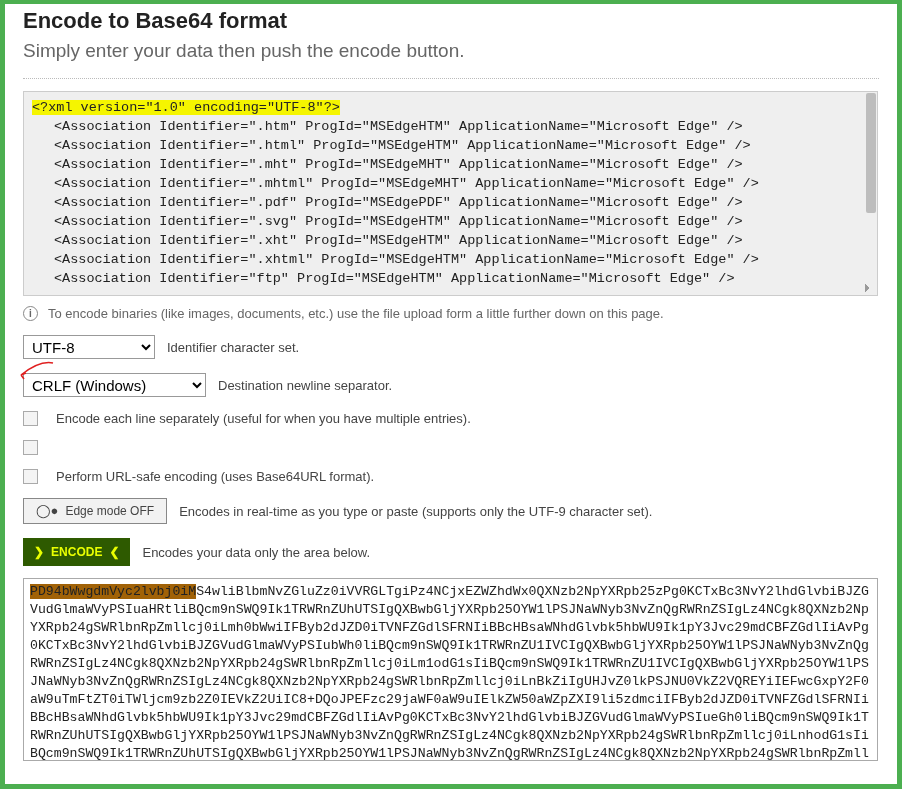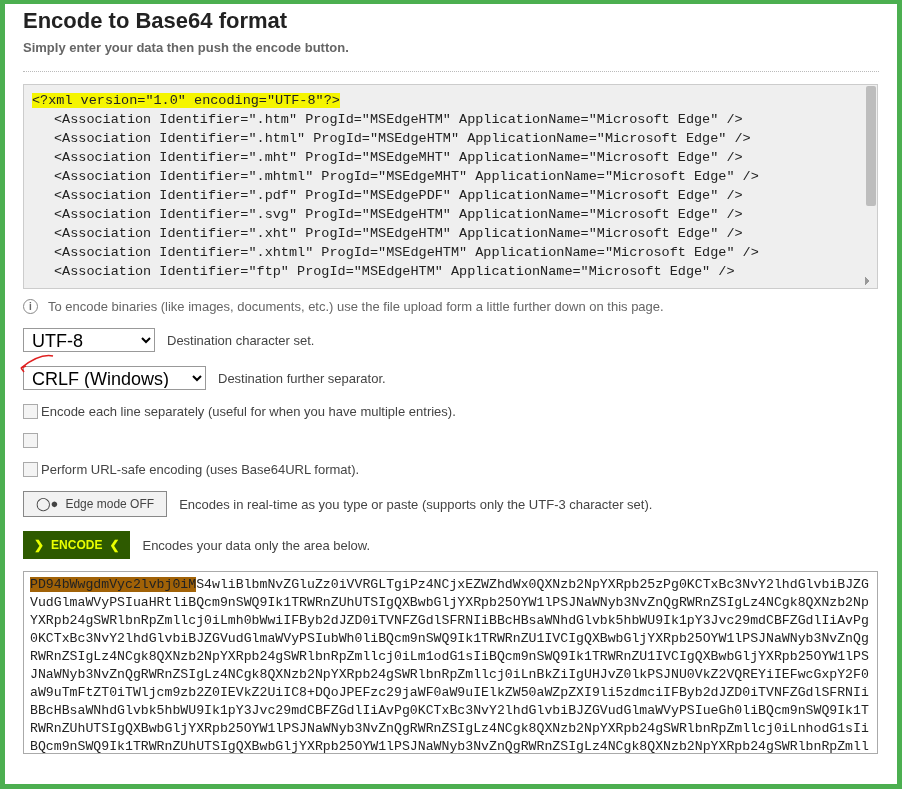--- a/index.html
+++ b/index.html
@@ -1,38 +1,38 @@
 <!DOCTYPE html>
 <html><head>
 <meta charset="utf-8">
 <style>
   * { box-sizing: border-box; margin: 0; padding: 0; }
   html, body { width: 902px; height: 789px; font-family: Arial, Helvetica, sans-serif; background: #4CAF50; overflow: hidden; }
   .shell { margin: 4px 8px 5px 5px; width: 892px; height: 780px; background: #fff; padding: 0 18px 12px 18px; position: relative; }
   .page-title { font-size: 22px; font-weight: 700; color: #222; padding-top: 4px; }
-  .page-sub   { font-size: 13px; color: #666; margin-top: 6px; font-weight: bold; }
+  .page-sub   { font-size: 19px; color: #666; margin-top: 6px; }
   .dotted     { border: none; border-top: 1px dotted #bbb; margin: 16px 0 12px 0; }
   .xml-box { position: relative; width: 855px; height: 205px; background: #efefef; border: 1px solid #ccc;
              font-family: "Courier New", monospace; font-size: 13.5px; color: #222; padding: 6px 8px 6px 8px;
              overflow: hidden; }
   .xml-box .scrollbar { position:absolute; right:1px; top:1px; width:10px; height:120px; background:#bdbdbd; border-radius:2px;}
   .xml-box .resize { position:absolute; right:2px; bottom:2px; width:10px; height:10px;
                      background: conic-gradient(from 225deg,#999 0 25%,transparent 0 100%);}
   .hl1 { background:#f5f500; }
   .xml-line { white-space:nowrap; line-height:19px; }
   .indent { padding-left: 22px; }
   .info-row { display:flex; align-items:center; gap:10px; font-size:13px; color:#666; margin-top:10px;}
   .info-icon { width:15px; height:15px; border:1.5px solid #888; border-radius:50%; display:flex; align-items:center; justify-content:center; font-size:10px; font-weight:700; color:#666;}
   .ctl-row { display:flex; align-items:center; gap:12px; font-size:13px; color:#444; margin-top:14px; }
-  select.sel { height:24px; border:1px solid #999; font-size:18px; padding:1px 4px; background:#fff; }
+  select.sel { height:24px; border:1px solid #999; font-size:15px; padding:1px 4px; background:#fff; }
   .sel-dest { width:132px; }
   .sel-crlf { width:183px; background:#f5f500; }
   .arrow { position:relative; }
   .arrow svg { position:absolute; left:-8px; top:-16px; }
-  .check-row { display:flex; align-items:center; gap:3px; font-size:13px; color:#444; margin-top:14px;}
+  .check-row { display:flex; align-items:center; gap:18px; font-size:13px; color:#444; margin-top:14px;}
   .cb { width:15px; height:15px; border:1px solid #aaa; background:#f4f4f4; }
   .btn { display:inline-flex; align-items:center; gap:7px; height:26px; border:1px solid #888; background:#f2f2f2;
          font-size:12px; padding:0 12px; cursor:pointer; }
   .btn.live .tog { font-size:13px; transform:translateY(-1px);}
   .btn.encode { background:#2e5a00; color:#e9ff00; border-color:#2e5a00; font-weight:700; padding:0 10px; height:28px;}
   .btn.encode .chev { color:#e9ff00; font-size:12px; font-weight:900;}
   .out-box { width:855px; height:183px; border:1px solid #aaa; background:#fff;
              font-family:"Courier New",monospace; font-size:13.2px; color:#222; padding:4px 6px;
              overflow:hidden; line-height:18px; word-break:break-all; margin-top:12px; position:relative;}
   .hl2 { background:#a16207; }
@@ -64,52 +64,52 @@
 
   <div class="info-row">
     <span class="info-icon">i</span>
     <span>To encode binaries (like images, documents, etc.) use the file upload form a little further down on this page.</span>
   </div>
 
   <div class="ctl-row">
     <select class="sel sel-dest">
       <option>UTF-8</option>
     </select>
-    <span>Destination character set.</span>
+    <span>Identifier character set.</span>
   </div>
 
   <div class="ctl-row arrow">
     <svg width="40" height="24">
       <path d="M38 6 C 28 4 16 10 6 18" stroke="#e02020" stroke-width="1.5" fill="none"></path>
       <path d="M6 18 l5 -2 M6 18 l3 4" stroke="#e02020" stroke-width="1.5" fill="none"></path>
     </svg>
     <select class="sel sel-crlf">
       <option>CRLF (Windows)</option>
     </select>
-    <span>Destination further separator.</span>
+    <span>Destination newline separator.</span>
   </div>
 
   <div class="check-row">
     <span class="cb"></span>
     <span>Encode each line separately (useful for when you have multiple entries).</span>
   </div>
   <div class="check-row">
     <span class="cb"></span>
   </div>
   <div class="check-row">
     <span class="cb"></span>
     <span>Perform URL-safe encoding (uses Base64URL format).</span>
   </div>
 
   <div class="ctl-row">
     <span class="btn live">
       <span class="tog">◯●</span>
       <span>Edge mode OFF</span>
     </span>
-    <span>Encodes in real-time as you type or paste (supports only the UTF-3 character set).</span>
+    <span>Encodes in real-time as you type or paste (supports only the UTF-9 character set).</span>
   </div>
 
   <div class="ctl-row">
     <span class="btn encode">
       <span class="chev">❯</span>
       <span>ENCODE</span>
       <span class="chev">❮</span>
     </span>
     <span>Encodes your data only the area below.</span>
   </div>

